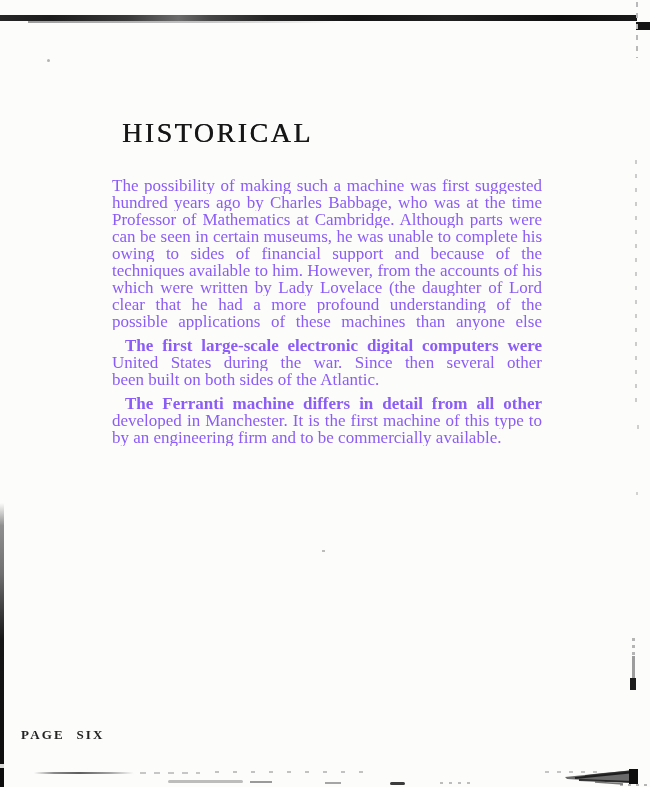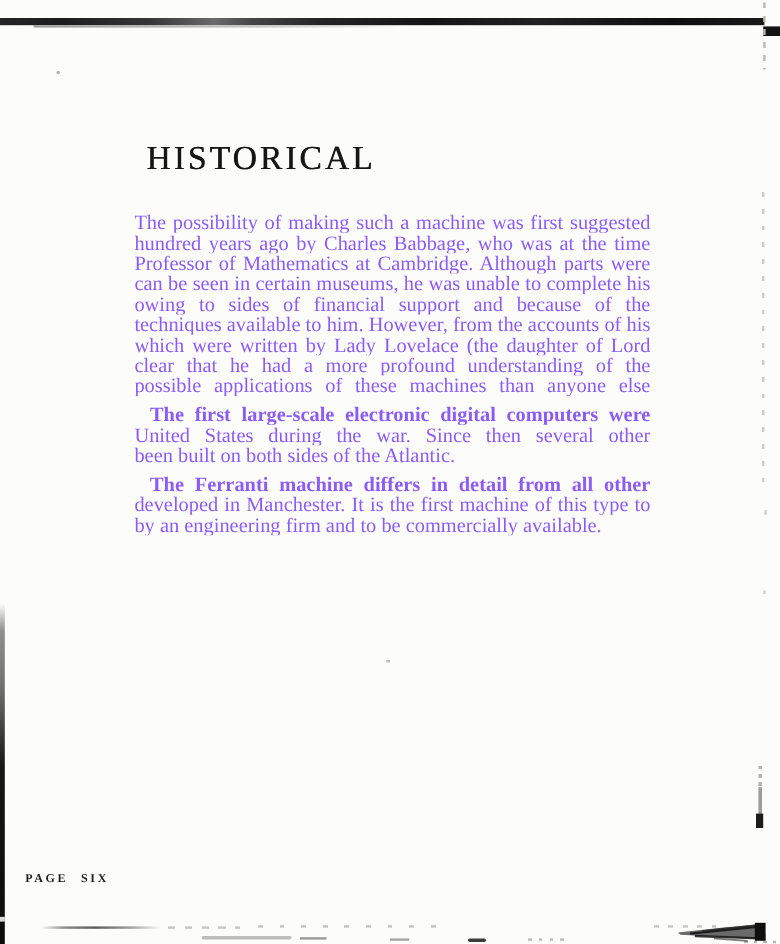--- a/index.html
+++ b/index.html
@@ -22,21 +22,21 @@
   }
   .line {
     height:17px; line-height:17px; overflow:hidden;
     text-align:justify; text-align-last:justify; text-justify:inter-word;
   }
   .line.last { text-align-last:left; }
   .line.indent { padding-left:13px;font-weight:bold; }
   .para.gap { margin-top:7px; }
   .footer-label {
     position:absolute; left:21px; top:727px;
-    font-size:10px; font-weight:bold; letter-spacing:2.2px; word-spacing:6px;
+    font-size:13px; font-weight:bold; letter-spacing:2.2px; word-spacing:6px;
     color:#232323;
   }
 
   
   .art { position:absolute; pointer-events:none; }
   .top-bar {
     left:0; top:15px; width:637px; height:6px;
     background:linear-gradient(90deg,#262626 0%,#1c1c1c 8%,#383838 20%,#6b6b6b 28%,#454545 33%,#242424 42%,#151515 56%,#212121 70%,#0f0f0f 88%,#191919 100%);
   }
   .top-bar::after {

